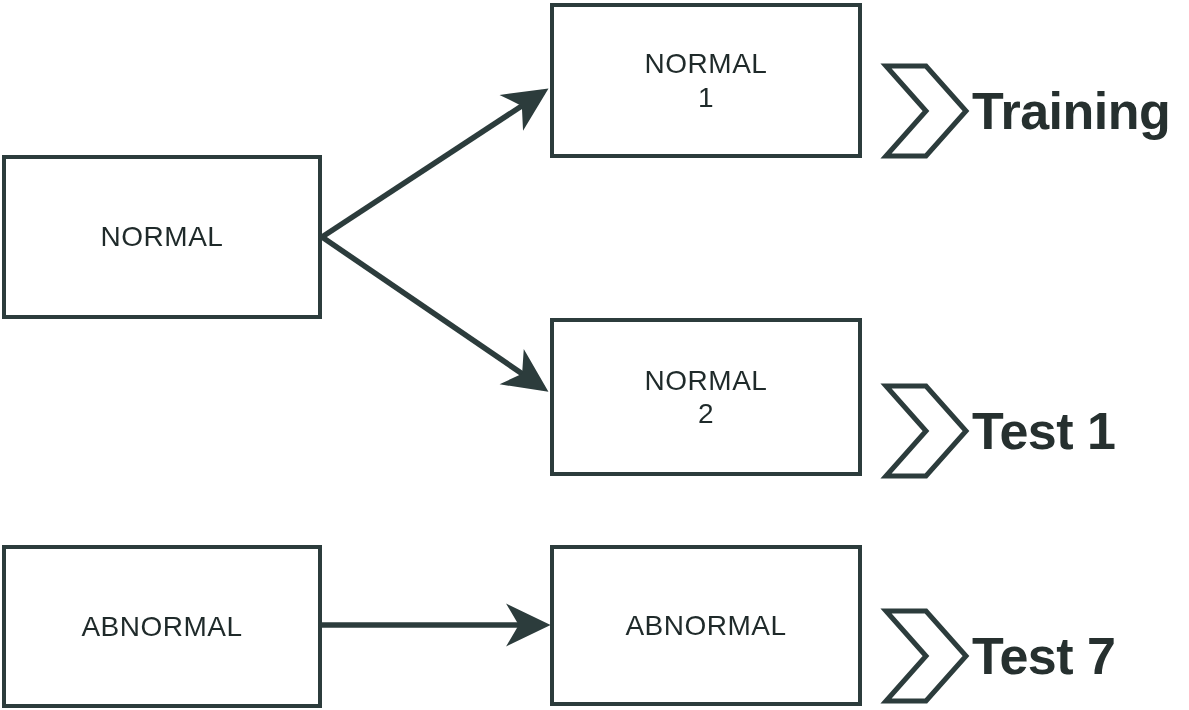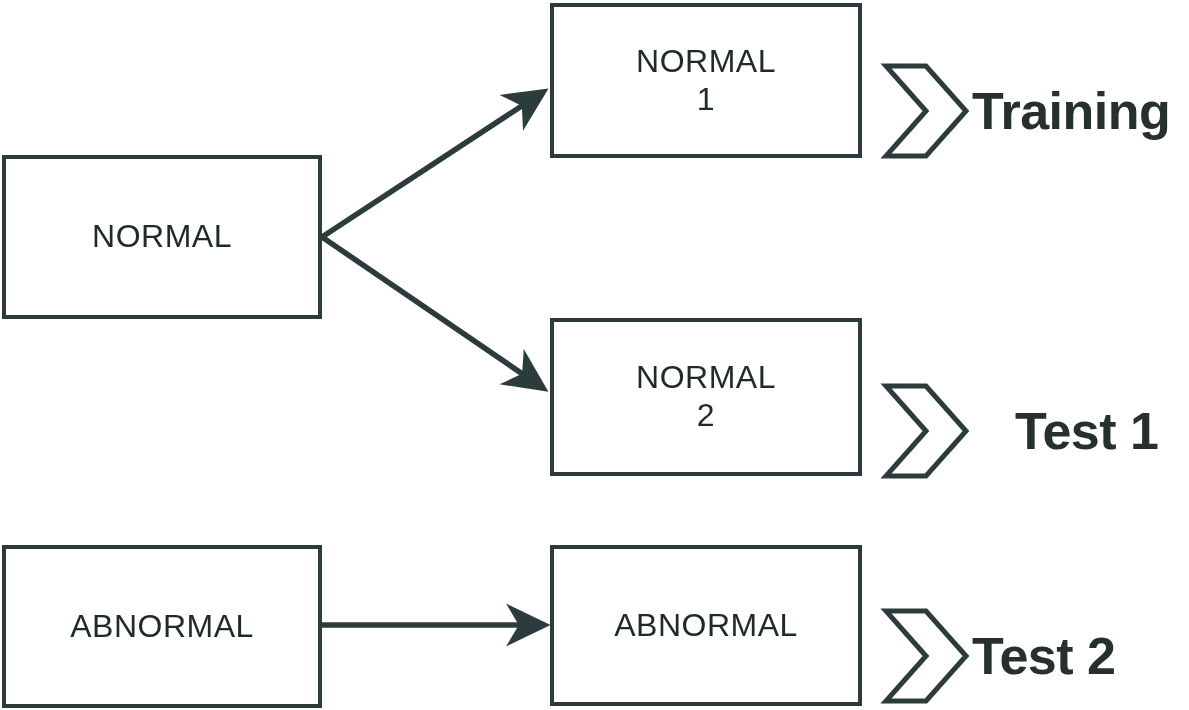--- a/index.html
+++ b/index.html
@@ -23,21 +23,21 @@
     position: absolute;
     box-sizing: border-box;
     background: #ffffff;
     border: 4px solid #2c3c3c;
     display: flex;
     flex-direction: column;
     align-items: center;
     justify-content: center;
     color: #1f2a2a;
     font-family: "Liberation Sans", sans-serif;
-    font-size: 32px;
+    font-size: 28px;
     font-weight: 400;
     letter-spacing: 0.5px;
     line-height: 1.18;
     text-align: center;
     user-select: none;
   }
   .node-box .line2 {
     display: block;
   }
 
@@ -72,21 +72,21 @@
     color: #26302f;
     font-family: "Liberation Sans", sans-serif;
     font-size: 52px;
     font-weight: bold;
     letter-spacing: -0.5px;
     white-space: nowrap;
     user-select: none;
   }
 
   #outcome-training { left: 880px; top: 62px; }
-  #outcome-test-1   { left: 880px; top: 382px; gap: 43px; }
+  #outcome-test-1   { left: 880px; top: 382px; }
   #outcome-test-2   { left: 880px; top: 607px; }
 </style>
 </head>
 <body>
 
 <div id="canvas">
 
   <svg id="connectors" viewBox="0 0 1189 710" xmlns="http://www.w3.org/2000/svg">
     <defs>
       <marker id="arrowhead" markerWidth="9" markerHeight="9" refX="7.2" refY="4.5" orient="auto" markerUnits="strokeWidth">
@@ -140,16 +140,16 @@
     <svg class="chevron-icon" viewBox="0 0 92 98" xmlns="http://www.w3.org/2000/svg">
       <path d="M 6 4 L 46 4 L 86 49 L 46 94 L 6 94 L 46 49 Z" fill="#ffffff" stroke="#2c3c3c" stroke-width="5" stroke-linejoin="miter"></path>
     </svg>
     <span class="outcome-label">Test 1</span>
   </div>
 
   <div class="outcome" id="outcome-test-2">
     <svg class="chevron-icon" viewBox="0 0 92 98" xmlns="http://www.w3.org/2000/svg">
       <path d="M 6 4 L 46 4 L 86 49 L 46 94 L 6 94 L 46 49 Z" fill="#ffffff" stroke="#2c3c3c" stroke-width="5" stroke-linejoin="miter"></path>
     </svg>
-    <span class="outcome-label">Test 2</span>
+    <span class="outcome-label">Test 7</span>
   </div>
 
 </div>
 
 </body></html>

